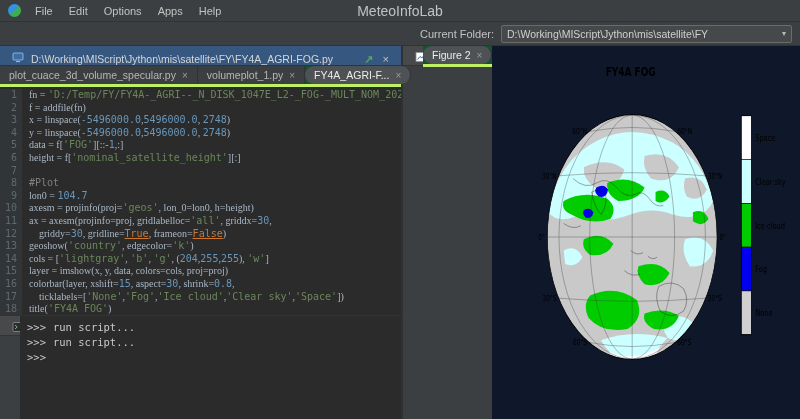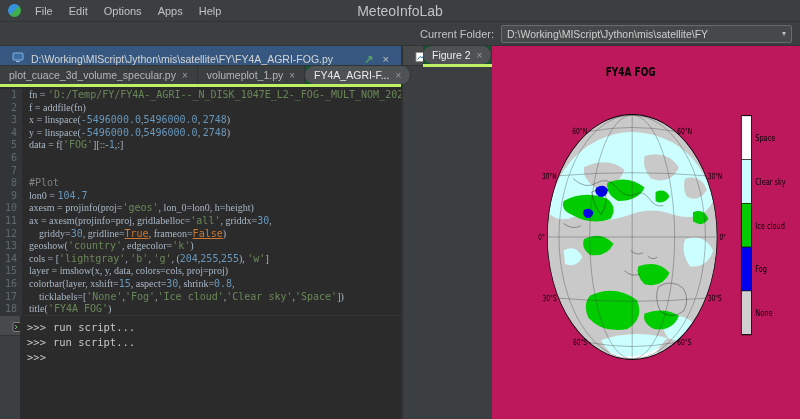--- a/index.html
+++ b/index.html
@@ -59,21 +59,21 @@
   .console-panel { height:104px; flex:0 0 104px; display:flex; flex-direction:row; border-top:1px solid #313335; }
   .console-body { flex:1; background:#2b2b2b; font-family:"DejaVu Sans Mono", monospace;
     font-size:10.5px; color:#c8c8c8; padding:4px 7px; overflow:hidden; }
   .console-line { height:15px; line-height:15px; white-space:pre; }
   .console-prompt { margin-right:7px; color:#c8c8c8; }
 
   
   .toolbar-icons { display:flex; gap:7px; align-items:center; margin-right:8px; }
   .ticon { display:flex; cursor:pointer; }
   .ticon svg { display:block; }
-  .canvas { flex:1; background:#be185d; min-height:0; overflow:hidden; }
+  .canvas { flex:1; background:#0f172a; min-height:0; overflow:hidden; }
   .canvas svg { display:block; }
   svg text { font-family:"DejaVu Sans", sans-serif; }
 </style>
 </head>
 <body>
 
 <div class="window">
 
   <div class="menubar">
     <span class="window-title">MeteoInfoLab</span>
@@ -124,21 +124,21 @@
             <span class="tab-close">×</span>
           </div>
         </div>
 
       <div class="code-area">
           <div class="code-line"><span class="ln">1</span><span class="code"><span class="tk-p">fn = </span><span class="tk-s">'D:/Temp/FY/FY4A-_AGRI--_N_DISK_1047E_L2-_FOG-_MULT_NOM_20211115160000_2</span></span></div>
           <div class="code-line"><span class="ln">2</span><span class="code"><span class="tk-p">f = addfile(fn)</span></span></div>
           <div class="code-line"><span class="ln">3</span><span class="code"><span class="tk-p">x = linspace(</span><span class="tk-n">-5496000.0</span><span class="tk-p">,</span><span class="tk-n">5496000.0</span><span class="tk-p">, </span><span class="tk-n">2748</span><span class="tk-p">)</span></span></div>
           <div class="code-line"><span class="ln">4</span><span class="code"><span class="tk-p">y = linspace(</span><span class="tk-n">-5496000.0</span><span class="tk-p">,</span><span class="tk-n">5496000.0</span><span class="tk-p">, </span><span class="tk-n">2748</span><span class="tk-p">)</span></span></div>
           <div class="code-line"><span class="ln">5</span><span class="code"><span class="tk-p">data = f[</span><span class="tk-s">'FOG'</span><span class="tk-p">][::-</span><span class="tk-n">1</span><span class="tk-p">,:]</span></span></div>
-          <div class="code-line"><span class="ln">6</span></div>
+          <div class="code-line"><span class="ln">6</span><span class="code"><span class="tk-p">height = f[</span><span class="tk-s">'nominal_satellite_height'</span><span class="tk-p">][:]</span></span></div>
           <div class="code-line"><span class="ln">7</span><span class="code"></span></div>
           <div class="code-line"><span class="ln">8</span><span class="code"><span class="tk-c">#Plot</span></span></div>
           <div class="code-line"><span class="ln">9</span><span class="code"><span class="tk-p">lon0 = </span><span class="tk-n">104.7</span></span></div>
           <div class="code-line"><span class="ln">10</span><span class="code"><span class="tk-p">axesm = projinfo(proj=</span><span class="tk-s">'geos'</span><span class="tk-p">, lon_0=lon0, h=height)</span></span></div>
           <div class="code-line"><span class="ln">11</span><span class="code"><span class="tk-p">ax = axesm(projinfo=proj, gridlabelloc=</span><span class="tk-s">'all'</span><span class="tk-p">, griddx=</span><span class="tk-n">30</span><span class="tk-p">,</span></span></div>
           <div class="code-line"><span class="ln">12</span><span class="code"><span class="tk-p">    griddy=</span><span class="tk-n">30</span><span class="tk-p">, gridline=</span><span class="tk-k">True</span><span class="tk-p">, frameon=</span><span class="tk-k">False</span><span class="tk-p">)</span></span></div>
           <div class="code-line"><span class="ln">13</span><span class="code"><span class="tk-p">geoshow(</span><span class="tk-s">'country'</span><span class="tk-p">, edgecolor=</span><span class="tk-s">'k'</span><span class="tk-p">)</span></span></div>
           <div class="code-line"><span class="ln">14</span><span class="code"><span class="tk-p">cols = [</span><span class="tk-s">'lightgray'</span><span class="tk-p">, </span><span class="tk-s">'b'</span><span class="tk-p">, </span><span class="tk-s">'g'</span><span class="tk-p">, (</span><span class="tk-n">204</span><span class="tk-p">,</span><span class="tk-n">255</span><span class="tk-p">,</span><span class="tk-n">255</span><span class="tk-p">), </span><span class="tk-s">'w'</span><span class="tk-p">]</span></span></div>
           <div class="code-line"><span class="ln">15</span><span class="code"><span class="tk-p">layer = imshow(x, y, data, colors=cols, proj=proj)</span></span></div>
           <div class="code-line"><span class="ln">16</span><span class="code"><span class="tk-p">colorbar(layer, xshift=</span><span class="tk-n">15</span><span class="tk-p">, aspect=</span><span class="tk-n">30</span><span class="tk-p">, shrink=</span><span class="tk-n">0.8</span><span class="tk-p">,</span></span></div>

